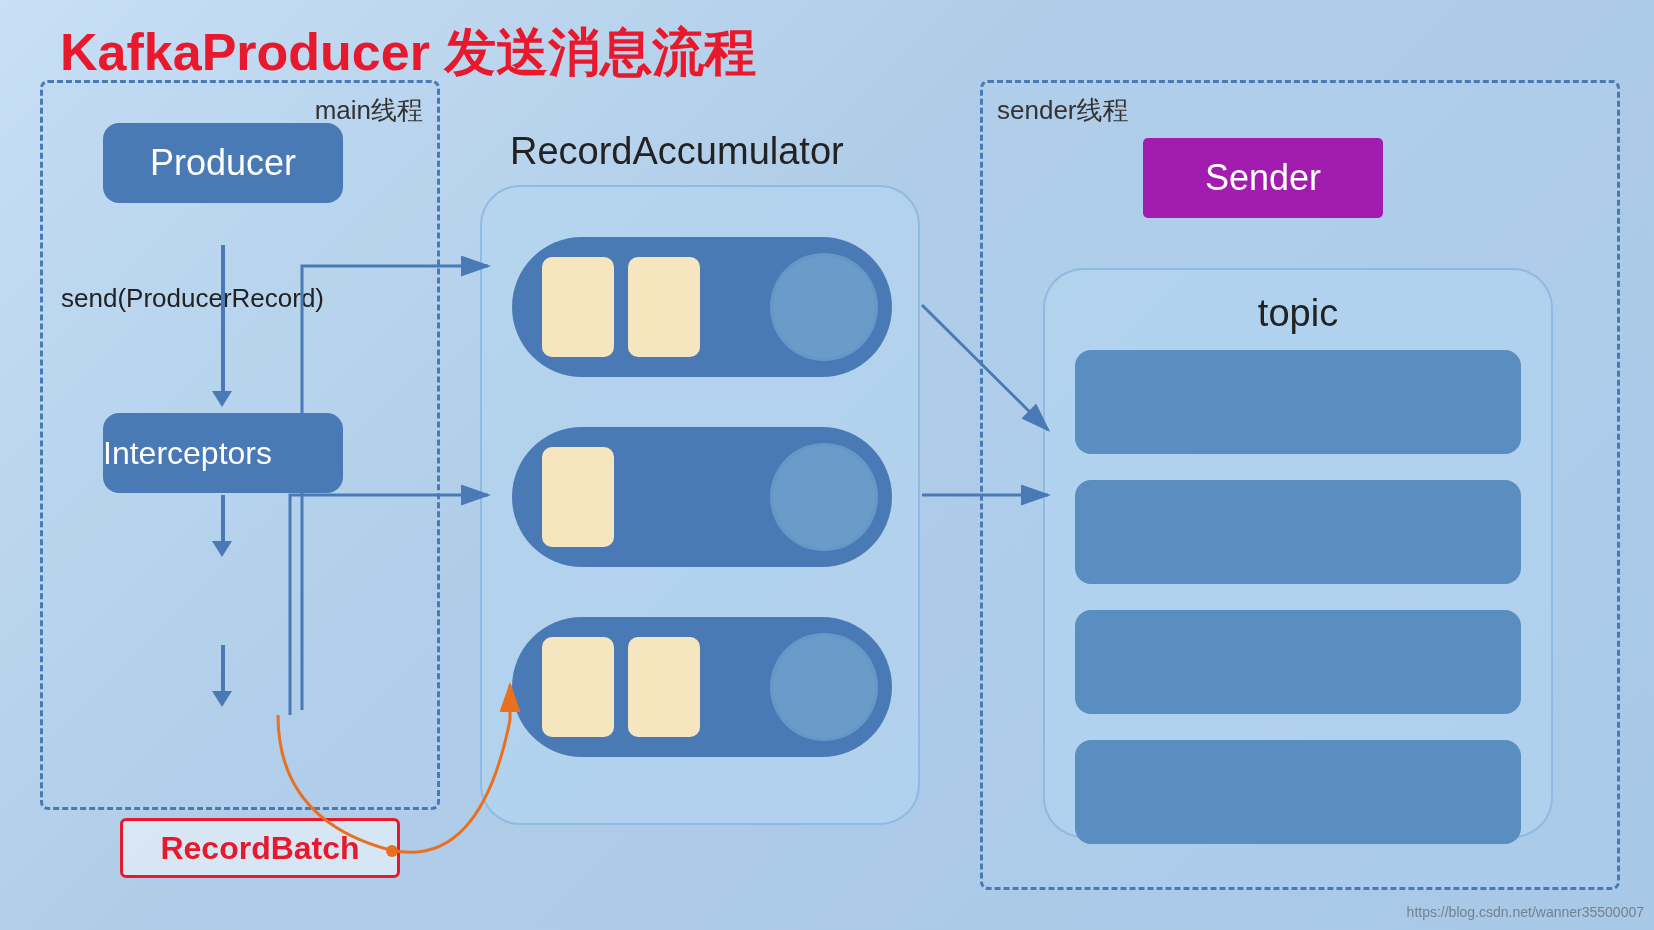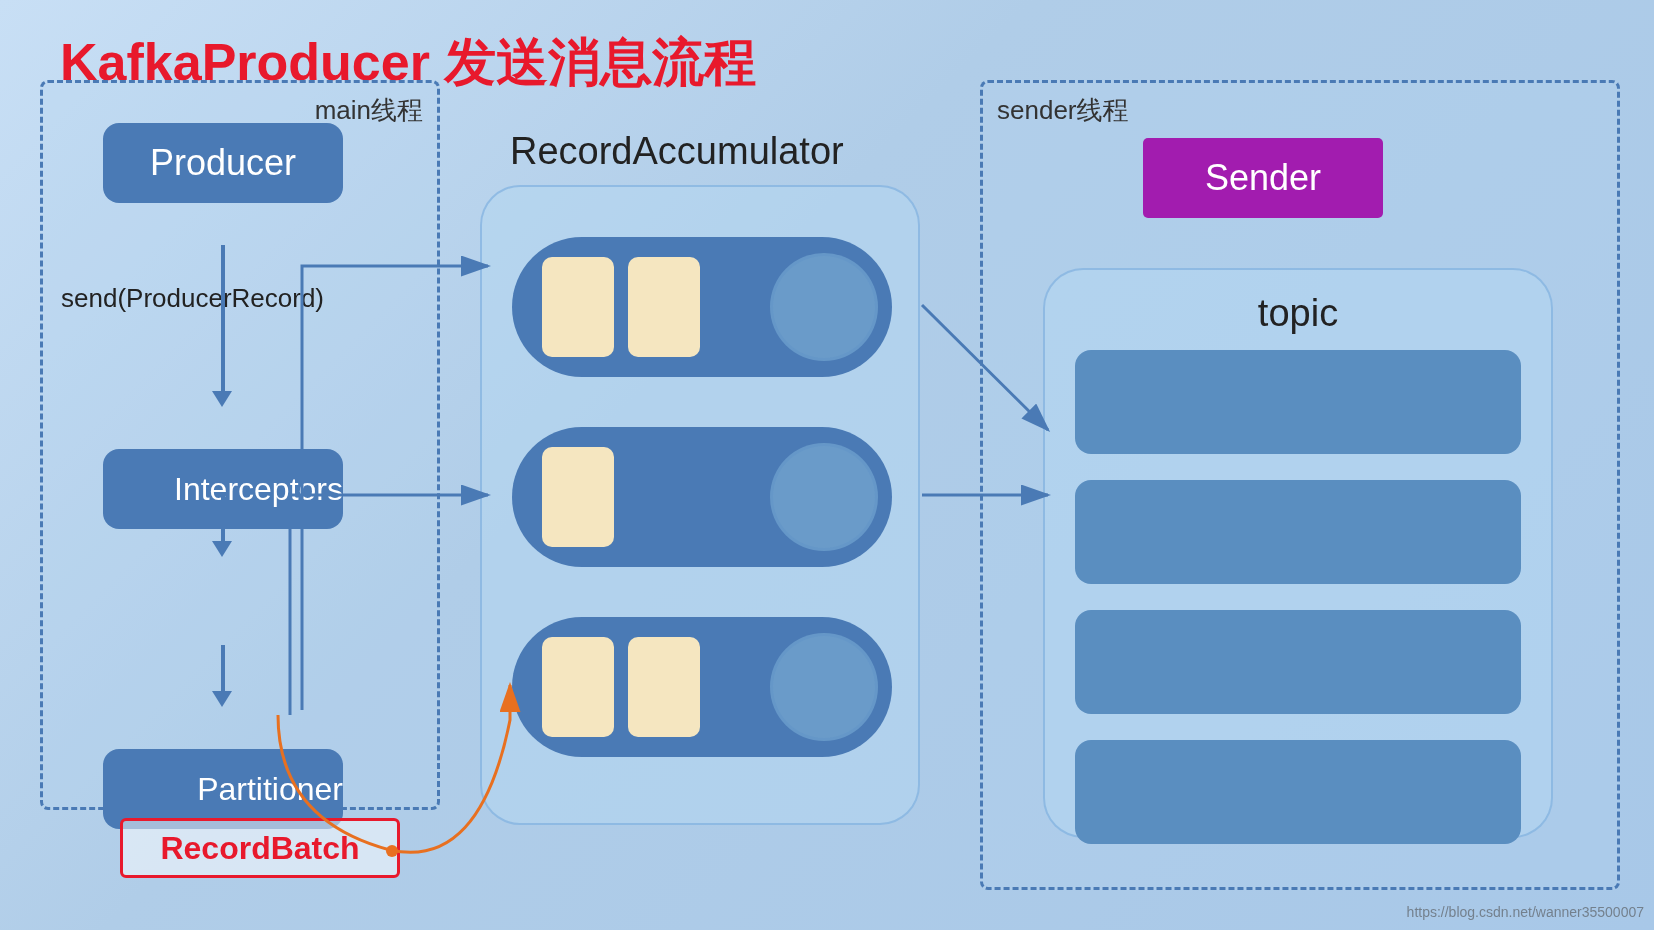--- a/index.html
+++ b/index.html
@@ -12,21 +12,20 @@
       position: relative;
     }
 
     .page-title {
       position: absolute;
       top: 18px;
       left: 60px;
       font-size: 52px;
       font-weight: bold;
       color: #e8192c;
-      margin-top: 10px;
     }
 
     
     .main-thread-box {
       position: absolute;
       top: 80px;
       left: 40px;
       width: 400px;
       height: 730px;
       border: 3px dashed #4a7ab5;
@@ -72,25 +71,24 @@
     
     .flow-box {
       position: absolute;
       left: 60px;
       width: 240px;
       height: 80px;
       background: #4a7ab5;
       border-radius: 16px;
       display: flex;
       align-items: center;
-      justify-content: flex-end;
+      justify-content: flex-start;
       color: white;
       font-size: 32px;
       font-weight: 500;
-      margin-top: 36px;
     }
 
     .interceptors-box { top: 330px; }
     .serializer-box { top: 480px; }
     .partitioner-box { top: 630px; }
 
     
     .connector-line {
       position: absolute;
       left: 178px;
@@ -307,23 +305,20 @@
     <span>Interceptors</span>
   </div>
 
   <div class="connector-line conn2-line"></div>
   <div class="connector-arrow conn2-arrow"></div>
 
 
   <div class="connector-line conn3-line"></div>
   <div class="connector-arrow conn3-arrow"></div>
 
-  <div class="flow-box partitioner-box">
-    <span>Partitioner</span>
-  </div>
 </div>
 
 <div class="record-batch-box">RecordBatch</div>
 
 <div class="record-accumulator-label">RecordAccumulator</div>
 
 <div class="accumulator-outer">
 
   <div class="pill-row pill-row-1">
     <div class="pill-card"></div>

